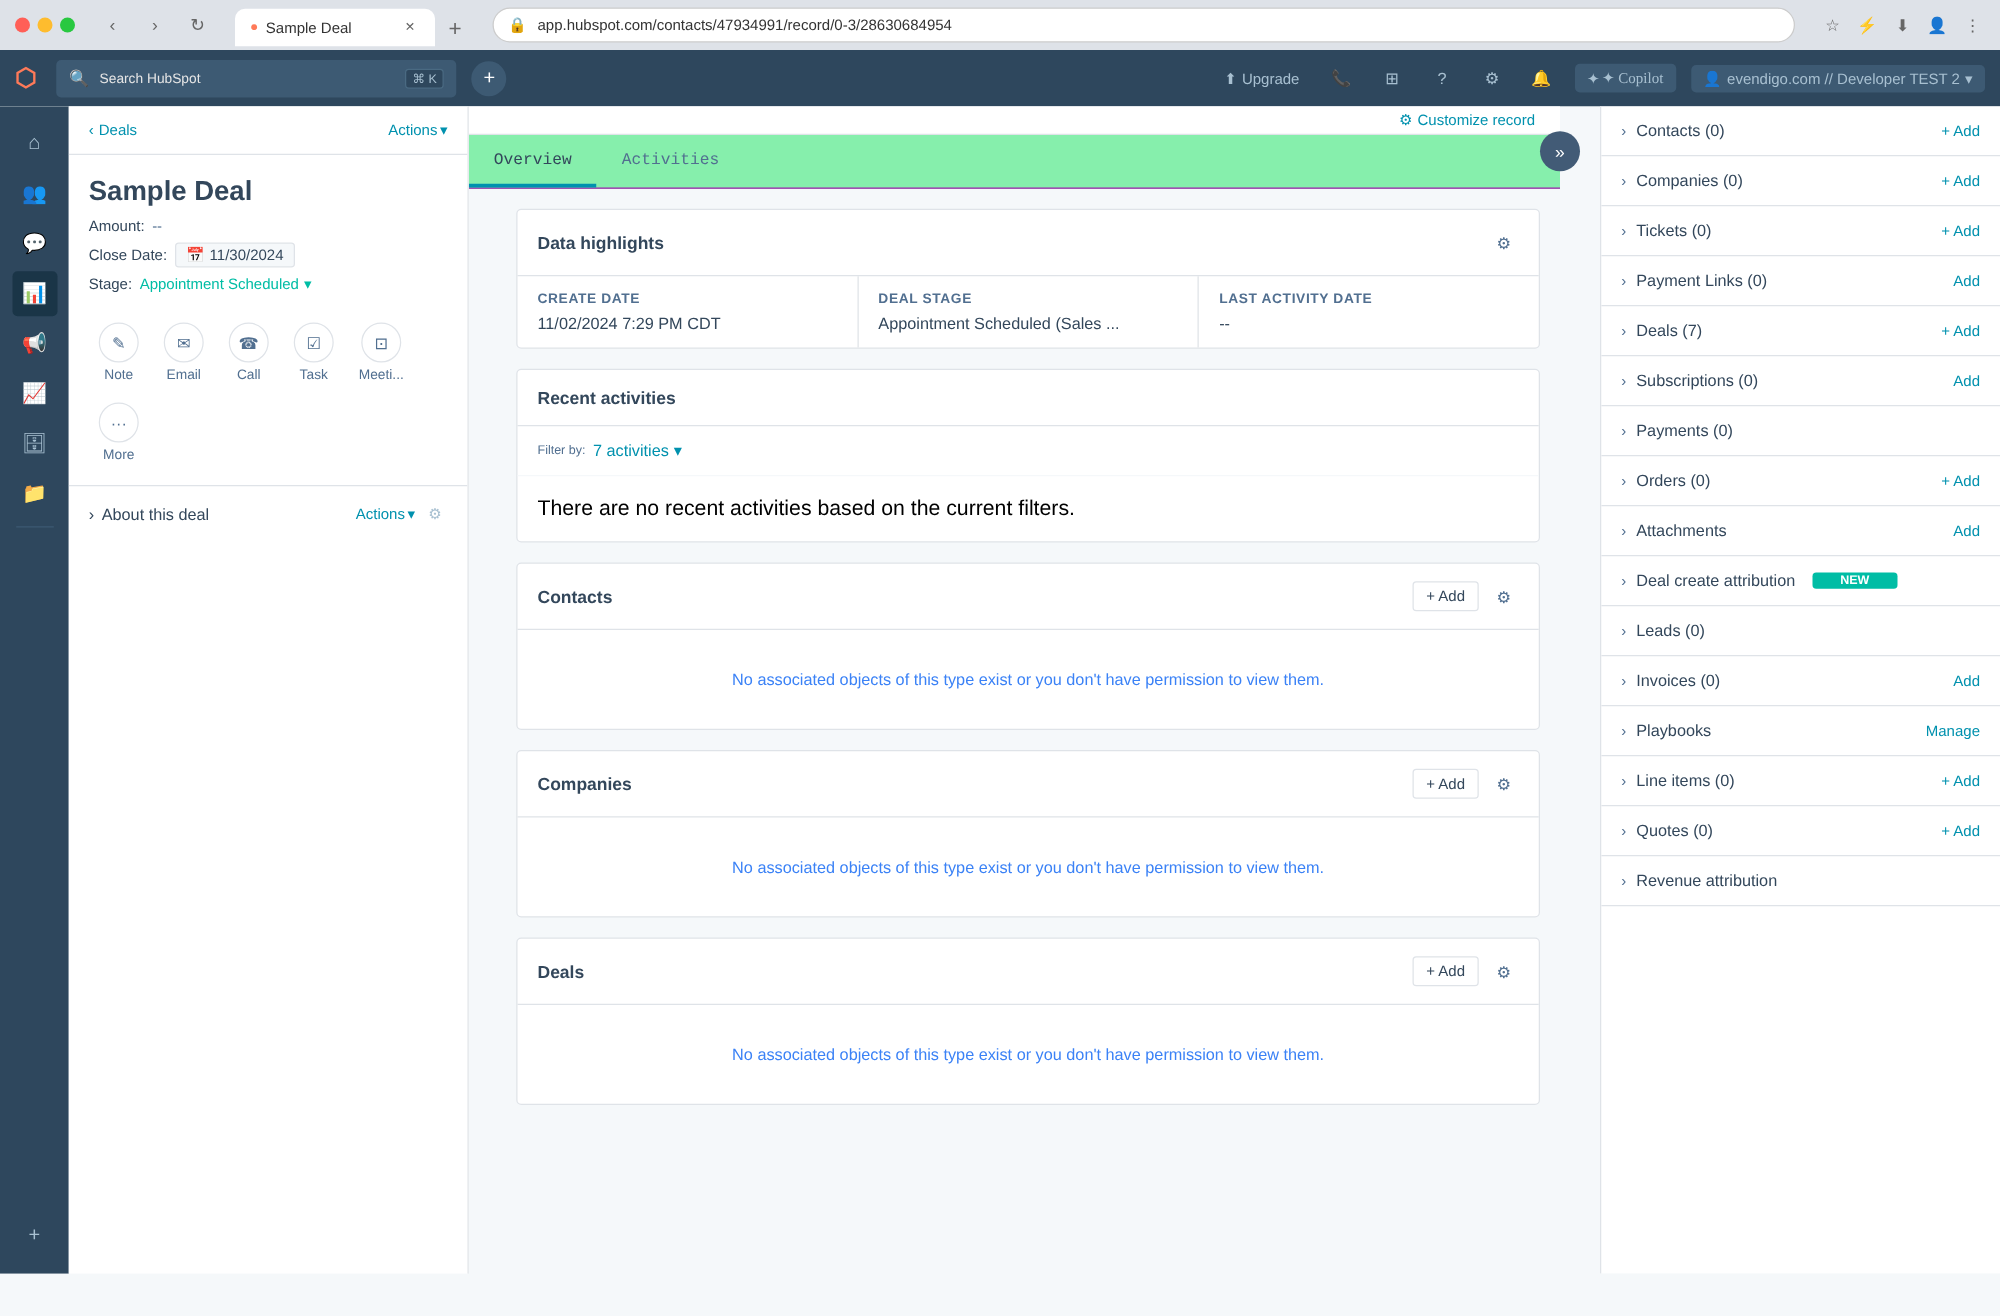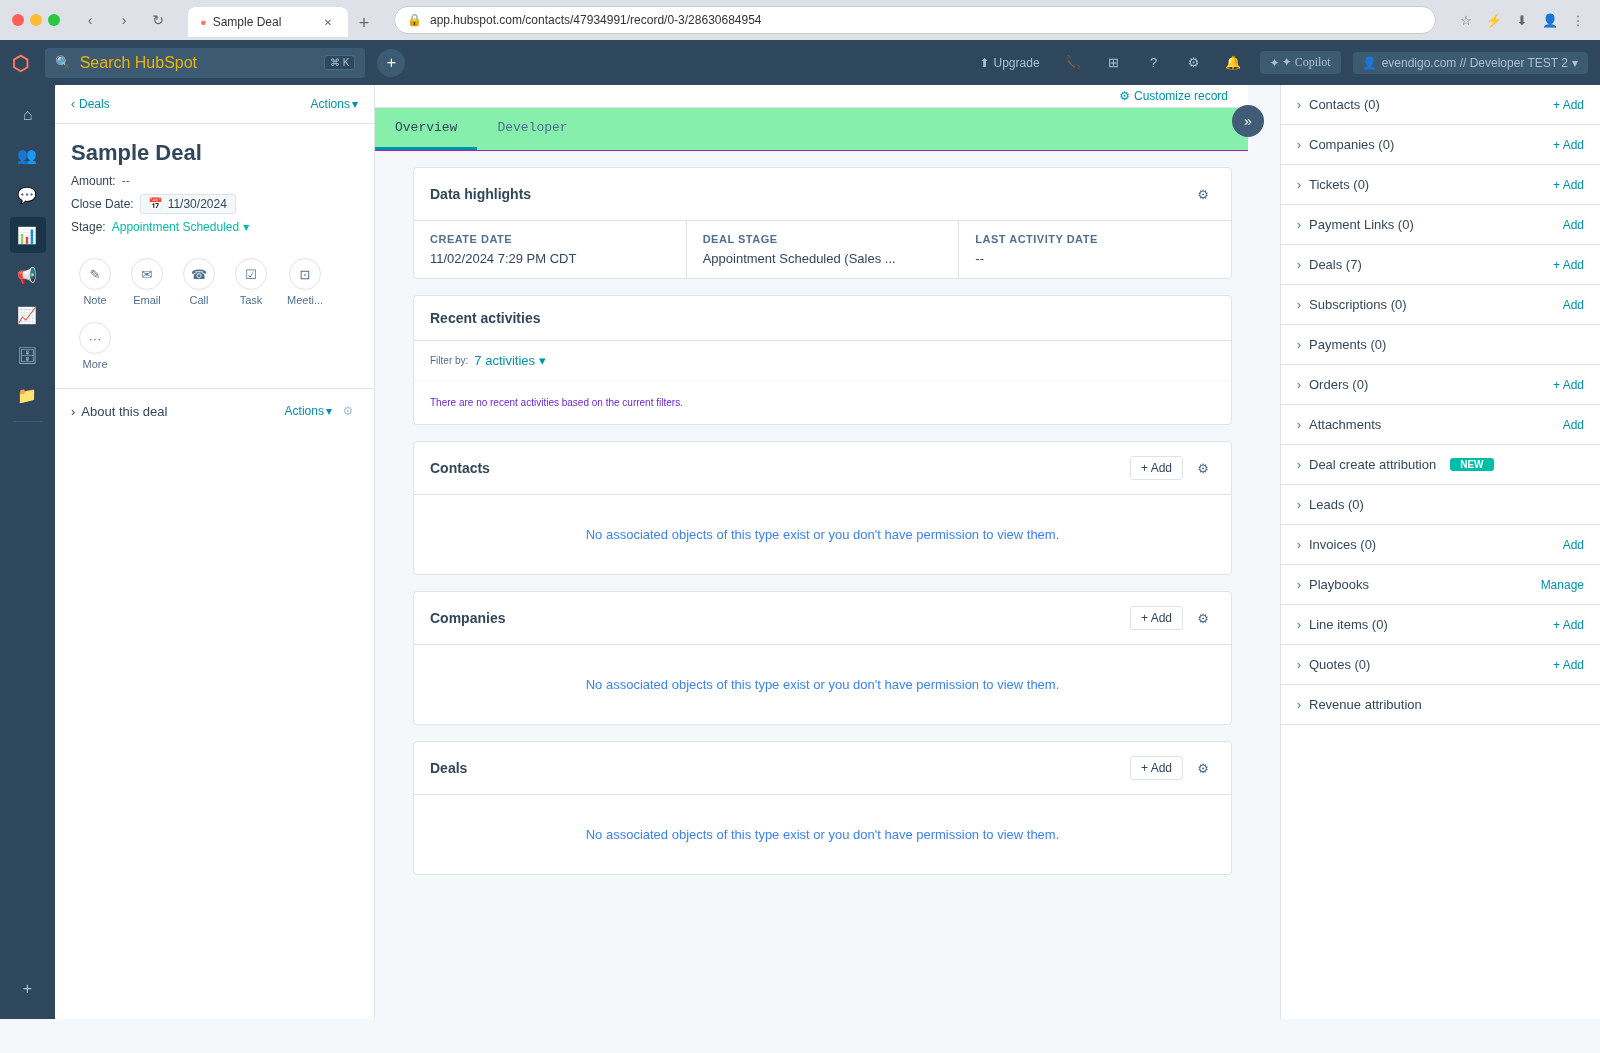--- a/index.html
+++ b/index.html
@@ -22,21 +22,21 @@
     .tab .close-btn { margin-left: auto; width: 16px; height: 16px; display: flex; align-items: center; justify-content: center; border-radius: 50%; cursor: pointer; font-size: 10px; color: #666; }
     .new-tab-btn { width: 28px; height: 28px; display: flex; align-items: center; justify-content: center; cursor: pointer; border-radius: 50%; color: #666; font-size: 18px; }
 
     
     .app-container { display: flex; flex-direction: column; height: calc(1053px - 74px); }
     
     
     .top-nav { background: #2e475d; height: 45px; display: flex; align-items: center; padding: 0 12px; gap: 12px; flex-shrink: 0; }
     .hubspot-logo { color: #ff7a59; font-size: 20px; font-weight: bold; margin-right: 4px; }
     .search-bar { background: #3d5a73; border-radius: 4px; height: 30px; display: flex; align-items: center; padding: 0 10px; gap: 8px; flex: 0 0 320px; cursor: pointer; }
-    .search-bar-text { color: #eab308; font-size: 16px; flex: 1; }
+    .search-bar-text { color: #e5e5e5; font-size: 11px; flex: 1; }
     .search-shortcut { background: #2e475d; border-radius: 3px; padding: 1px 5px; color: #a8c0d1; font-size: 10px; border: 1px solid #4a6a82; }
     .nav-plus { background: #3d5a73; border-radius: 50%; width: 28px; height: 28px; display: flex; align-items: center; justify-content: center; color: white; font-size: 16px; cursor: pointer; }
     .nav-spacer { flex: 1; }
     .nav-item { color: #a8c0d1; font-size: 12px; display: flex; align-items: center; gap: 4px; cursor: pointer; padding: 0 8px; }
     .nav-icon { width: 28px; height: 28px; display: flex; align-items: center; justify-content: center; color: #a8c0d1; cursor: pointer; border-radius: 4px; }
     .copilot-btn { background: #3d5a73; border-radius: 4px; padding: 4px 10px; color: #a8c0d1; font-size: 12px; cursor: pointer; display: flex; align-items: center; gap: 4px; }
     .account-btn { background: #3d5a73; border-radius: 4px; padding: 4px 10px; color: #a8c0d1; font-size: 12px; cursor: pointer; display: flex; align-items: center; gap: 4px; }
 
     
     .main-layout { display: flex; flex: 1; overflow: hidden; }
@@ -94,30 +94,30 @@
     .data-highlights-grid { display: flex; gap: 0; }
     .highlight-item { flex: 1; padding: 12px 16px; border-right: 1px solid #dfe3e8; }
     .highlight-item:last-child { border-right: none; }
     .highlight-label { font-size: 11px; font-weight: 600; color: #516f90; text-transform: uppercase; letter-spacing: 0.5px; margin-bottom: 6px; }
     .highlight-value { font-size: 13px; color: #33475b; }
 
     
     .filter-row { padding: 12px 16px; display: flex; align-items: center; gap: 6px; border-bottom: 1px solid #f5f8fa; }
     .filter-label { font-size: 10px; color: #516f90; }
     .filter-btn { color: #0091ae; font-size: 13px; cursor: pointer; display: flex; align-items: center; gap: 4px; }
-    .no-activities { color: #6d28d9; font-size: 10px; padding: 16px; }
+    .no-activities { color: #000000; font-size: 17px; padding: 16px; }
 
     
     .right-panel { width: 320px; background: white; border-left: 1px solid #dfe3e8; overflow-y: auto; flex-shrink: 0; }
     .right-panel-item { padding: 12px 16px; border-bottom: 1px solid #dfe3e8; display: flex; align-items: center; justify-content: space-between; cursor: pointer; }
     .right-item-left { display: flex; align-items: center; gap: 8px; }
     .right-item-chevron { color: #516f90; font-size: 12px; }
     .right-item-title { font-size: 13px; color: #33475b; font-weight: 500; }
     .right-item-add { color: #0091ae; font-size: 12px; cursor: pointer; display: flex; align-items: center; gap: 2px; }
-    .new-badge { background: #00bda5; color: white; font-size: 10px; padding: 1px 10px; border-radius: 3px; font-weight: 600; margin-left: 6px; }
+    .new-badge { background: #00bda5; color: white; font-size: 10px; padding: 1px 22px; border-radius: 3px; font-weight: 600; margin-left: 6px; }
     .content-with-sidebar { display: flex; flex: 1; overflow: hidden; }
     .expand-wrapper { display: flex; align-items: flex-start; }
   </style>
 </head>
 <body>
 
 <div class="browser-chrome">
   <div class="browser-controls">
     <div class="browser-dot red"></div>
     <div class="browser-dot yellow"></div>
@@ -282,21 +282,21 @@
             <span>⚙</span>
             <span>Customize record</span>
           </div>
         </div>
 
         <div class="tabs-bar">
           <div class="tab-item active">
             <span>Overview</span>
           </div>
           <div class="tab-item">
-            <span>Developer</span>
+            <span>Activities</span>
           </div>
         </div>
 
         <div class="content-area">
 
           <div class="section-card">
             <div class="section-header">
               <span class="section-title">Data highlights</span>
               <div class="section-gear">⚙</div>
             </div>

